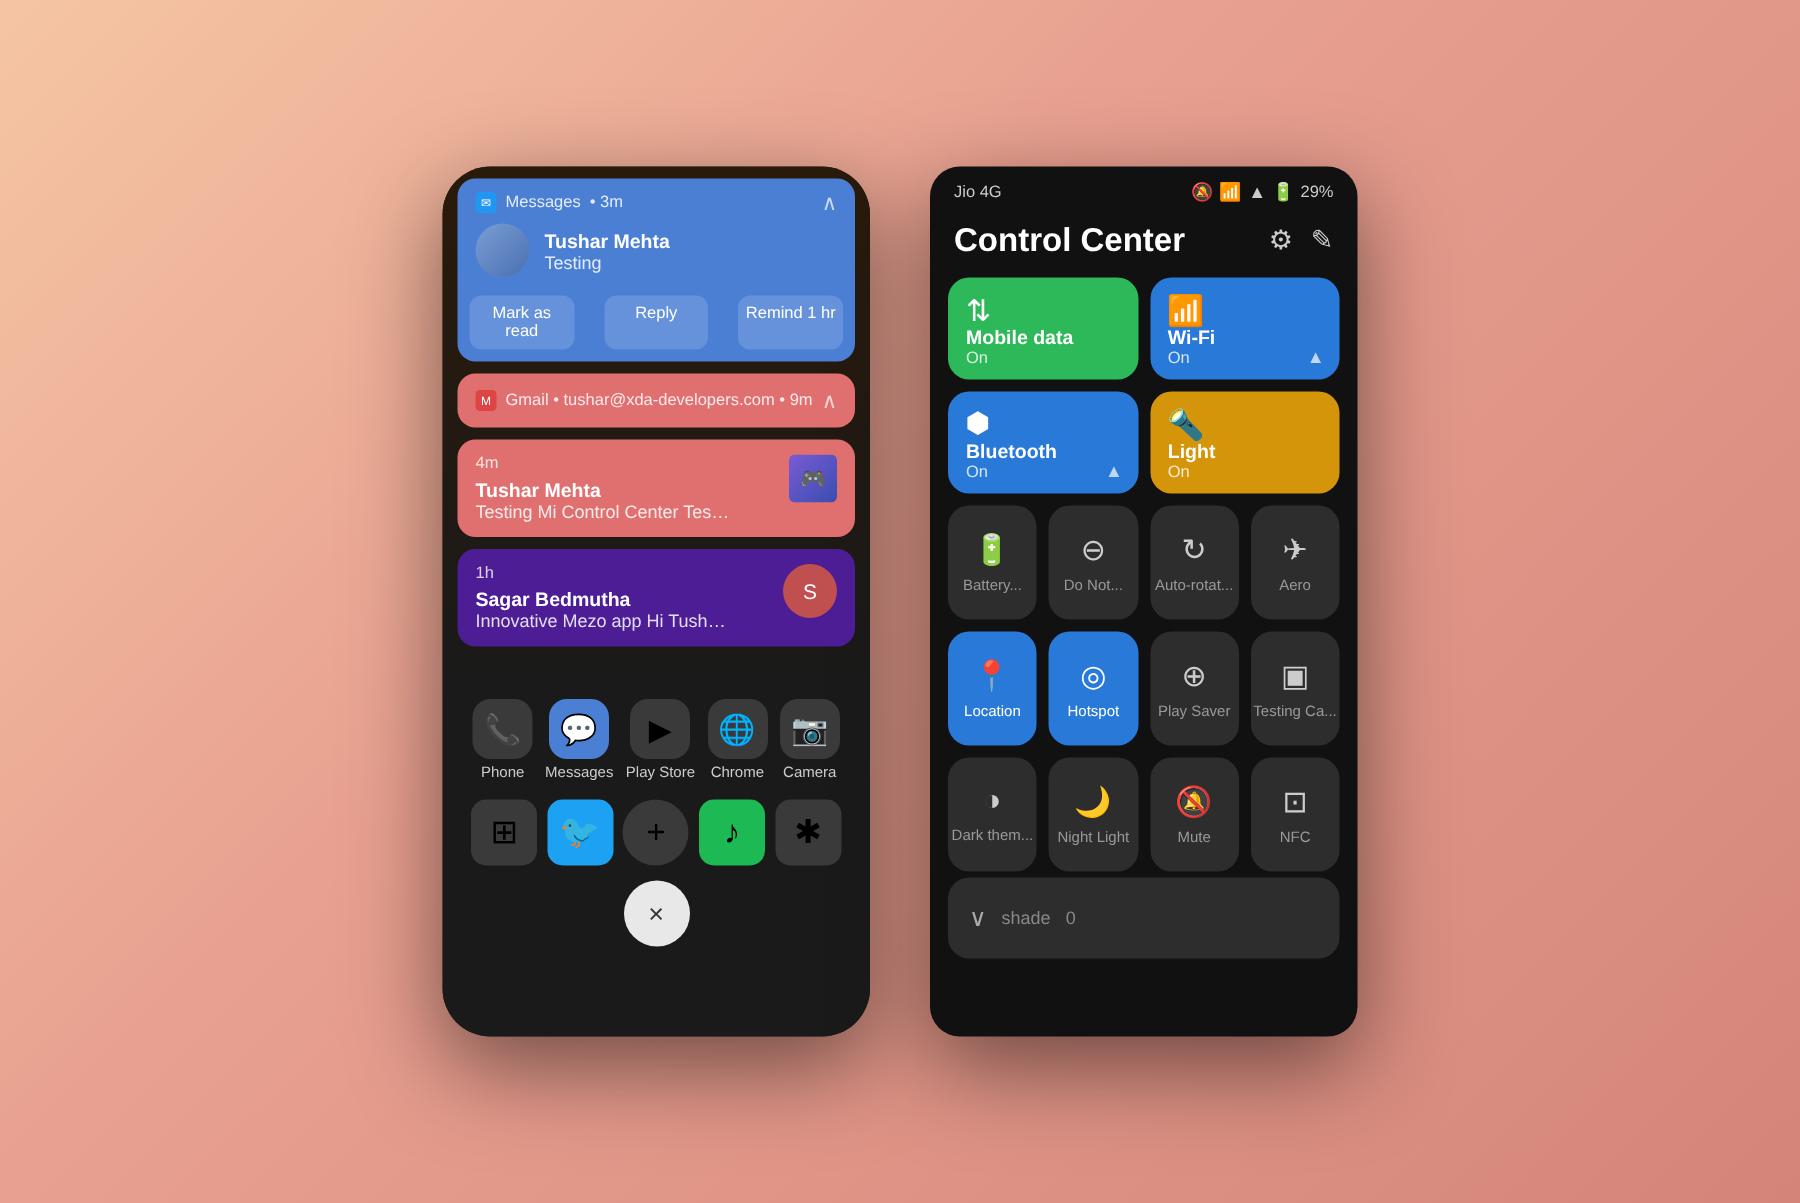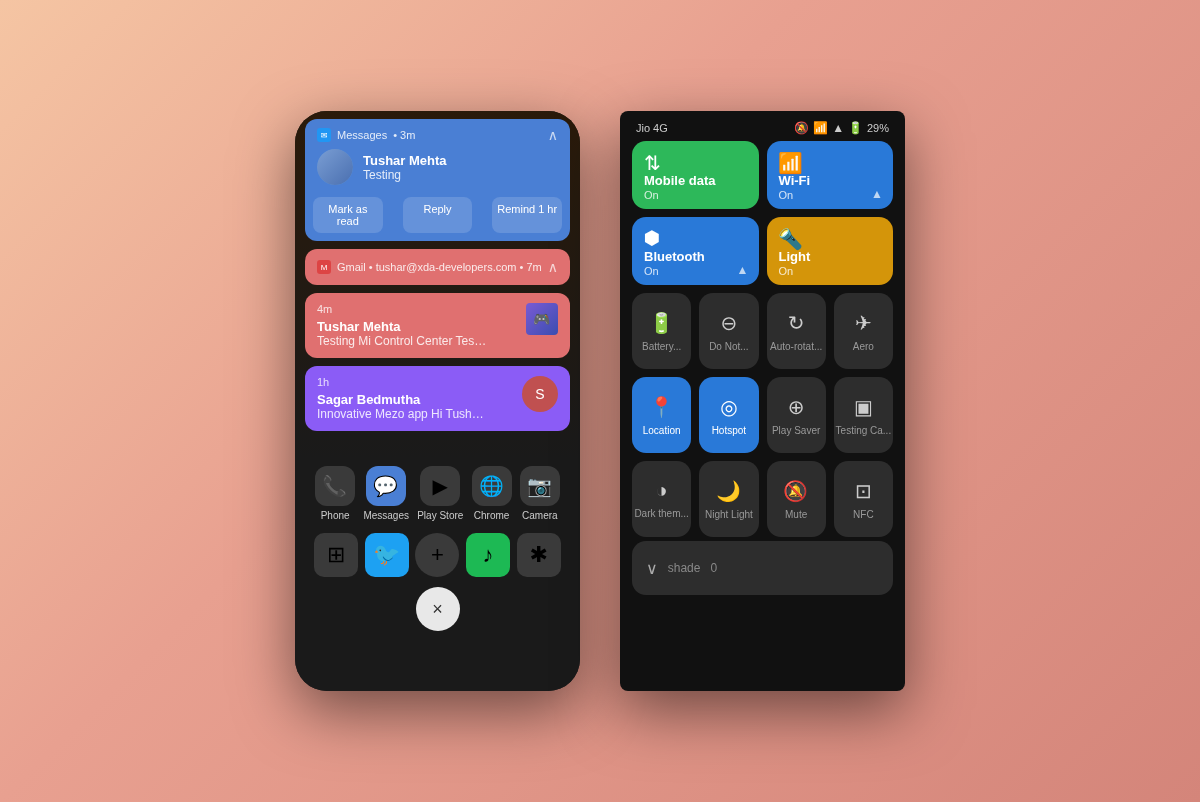--- a/index.html
+++ b/index.html
@@ -246,21 +246,21 @@
       border-radius: 4px;
       display: flex;
       align-items: center;
       justify-content: center;
       font-size: 11px;
       color: white;
       overflow: hidden;
     }
 
     .notif-sagar {
-      background: #8b5cf6;
+      background: #4c1d95;
       border-radius: 12px;
       padding: 10px 12px;
     }
 
     
     .left-dock {
       position: absolute;
       bottom: 60px;
       left: 0;
       right: 0;
@@ -324,21 +324,21 @@
       margin: 0 auto;
       font-size: 18px;
       color: #333;
     }
 
     
     .phone-right {
       width: 285px;
       height: 580px;
       background: #111111;
-      border-radius: 8px;
+      border-radius: 20px;
       overflow: hidden;
       position: relative;
       box-shadow: 0 20px 60px rgba(0,0,0,0.5);
     }
 
     .right-status-bar {
       display: flex;
       align-items: center;
       justify-content: space-between;
       padding: 10px 16px 6px;
@@ -545,21 +545,21 @@
         <div class="notif-action-btn">Mark as read</div>
         <div class="notif-action-btn">Reply</div>
         <div class="notif-action-btn">Remind 1 hr</div>
       </div>
     </div>
 
     <div class="notif-gmail">
       <div class="notif-gmail-header">
         <div class="notif-gmail-info">
           <div class="gmail-icon">M</div>
-          <span>Gmail • tushar@xda-developers.com • 7m</span>
+          <span>Gmail • tushar@xda-developers.com • 9m</span>
         </div>
         <span class="notif-chevron">∧</span>
       </div>
     </div>
 
     <div class="notif-email">
       <div class="notif-email-row">
         <div class="notif-email-content">
           <div class="notif-time-small">4m</div>
           <div class="notif-email-sender">Tushar Mehta</div>
@@ -626,20 +626,27 @@
     <span class="right-carrier">Jio 4G</span>
     <div class="right-status-icons">
       <span class="status-icon">🔕</span>
       <span class="status-icon">📶</span>
       <span class="status-icon">▲</span>
       <span class="status-icon">🔋</span>
       <span class="battery-text">29%</span>
     </div>
   </div>
 
+  <div class="control-center-header">
+    <span class="control-center-title">Control Center</span>
+    <div class="cc-header-icons">
+      <span class="cc-header-icon">⚙</span>
+      <span class="cc-header-icon">✎</span>
+    </div>
+  </div>
 
   <div class="control-tiles">
 
     <div class="tiles-row">
       <div class="tile-large tile-green">
         <span class="tile-icon">⇅</span>
         <span class="tile-label">Mobile data</span>
         <span class="tile-sublabel">On</span>
       </div>
       <div class="tile-large tile-blue">

